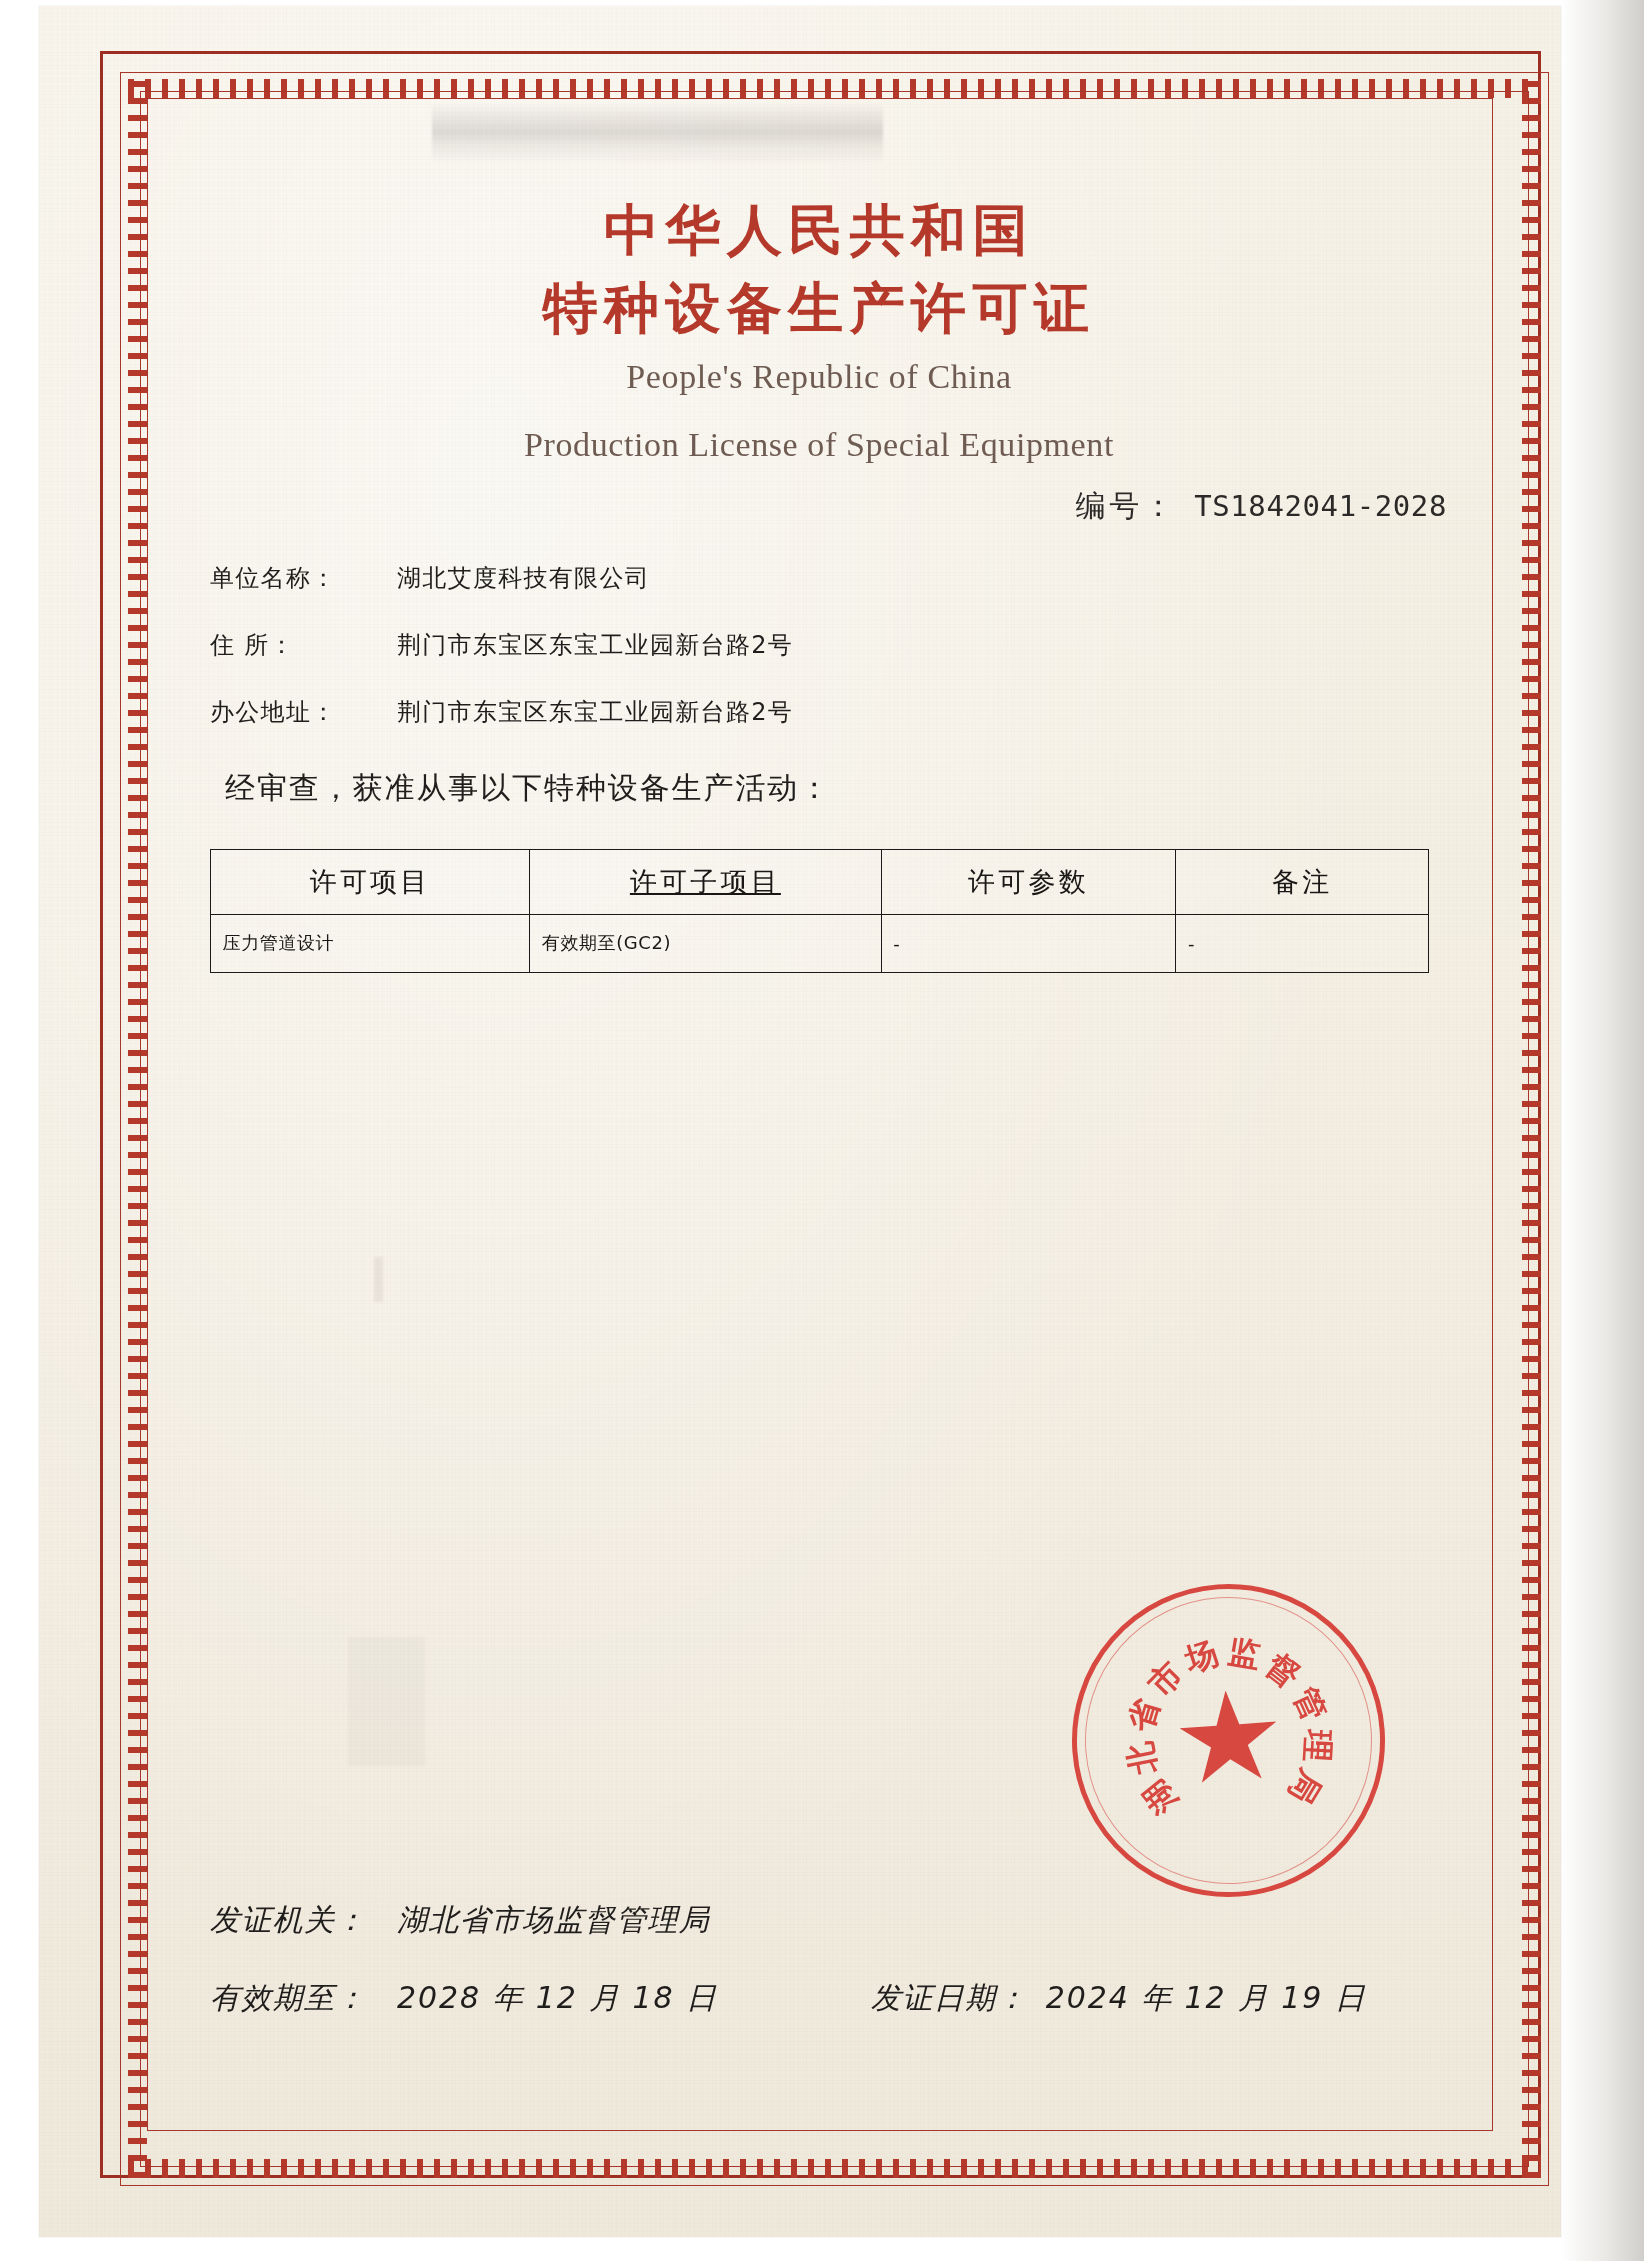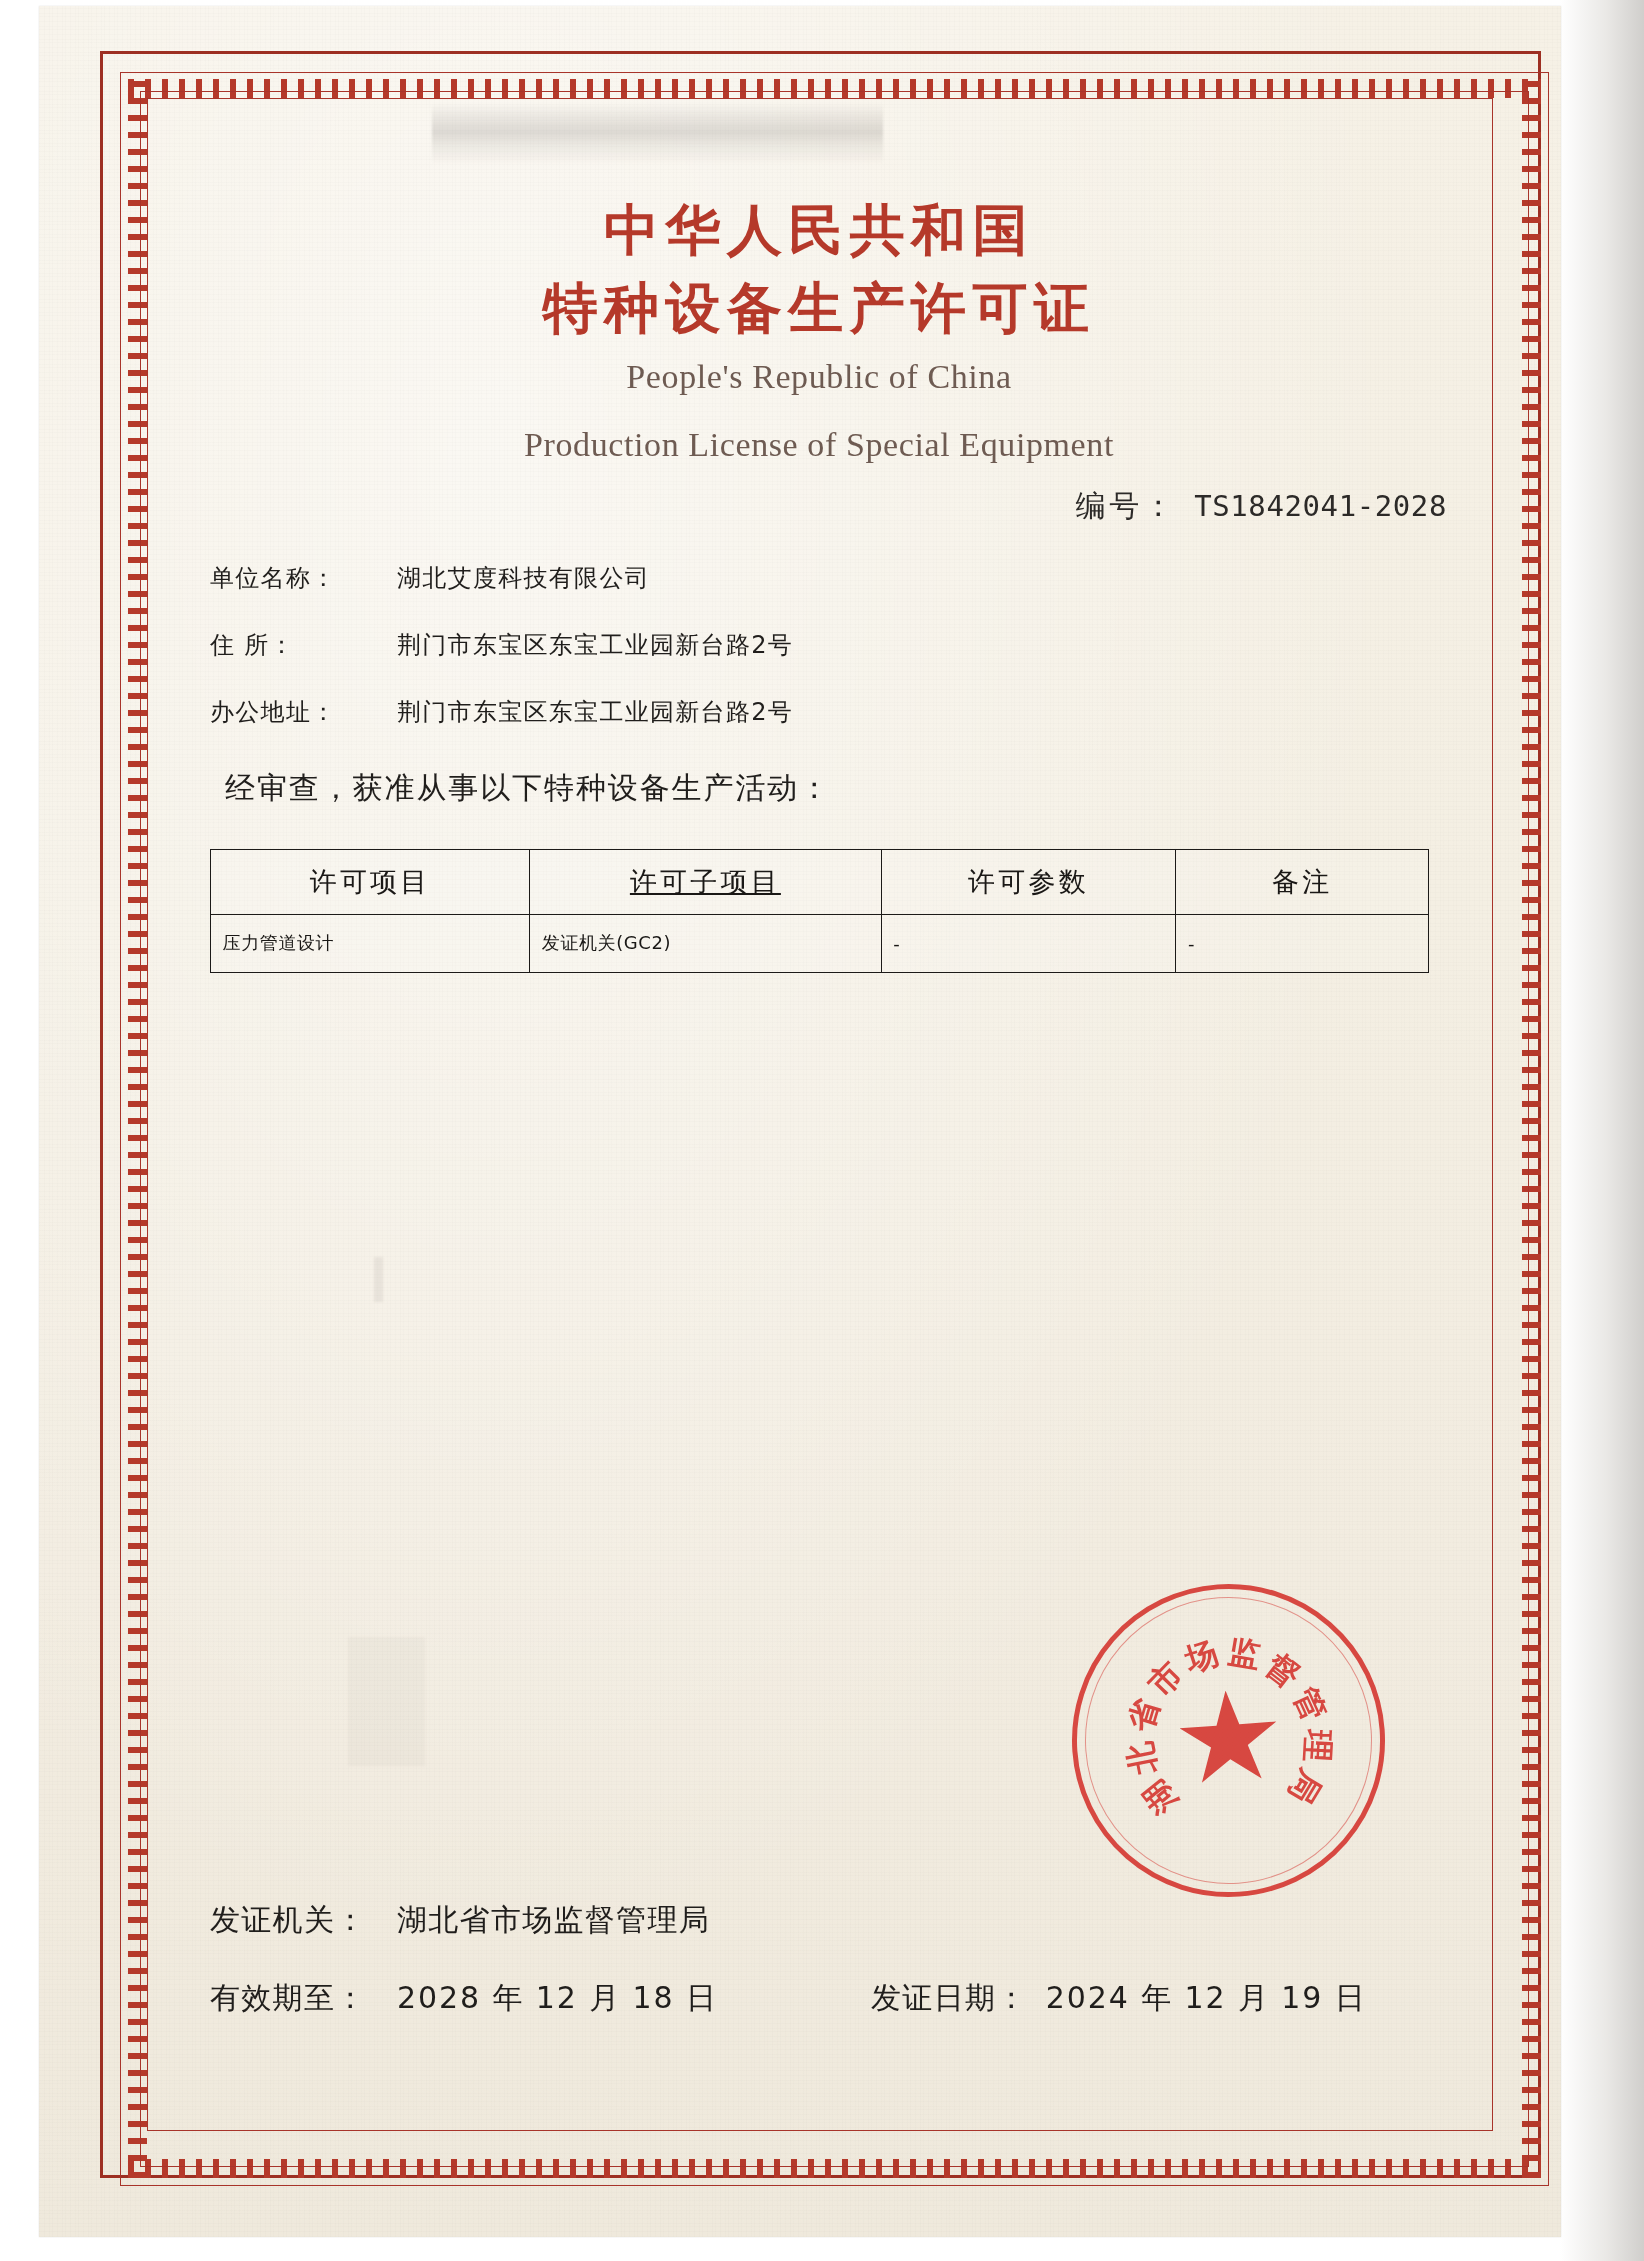--- a/index.html
+++ b/index.html
@@ -259,20 +259,21 @@
     color: #d4322c;
     transform-origin: 50% 110px;
   }
 
   
   #footer {
     position: absolute;
     left: 63px;
     bottom: 110px;
     width: 1219px;
+    font-style: italic;
   }
   #issuer-row {
     display: flex;
     align-items: baseline;
     font-size: 30px;
     color: #201e1c;
     font-family: "DejaVu Sans", "Liberation Sans", sans-serif;
     letter-spacing: 1.3px;
   }
   #date-row {
@@ -346,21 +347,21 @@
           <tr>
             <th class="col-1">许可项目</th>
             <th class="col-2">许可子项目</th>
             <th class="col-3">许可参数</th>
             <th class="col-4">备注</th>
           </tr>
         </thead>
         <tbody>
           <tr>
             <td class="cell-left">压力管道设计</td>
-            <td class="cell-left">发证机关(GC2)</td>
+            <td class="cell-left">有效期至(GC2)</td>
             <td class="cell-left">-</td>
             <td class="cell-left">-</td>
           </tr>
         </tbody>
       </table>
 
       <div id="seal">
         <div id="seal-inner-ring"></div>
         <div id="seal-star"></div>
         <div id="seal-text">

